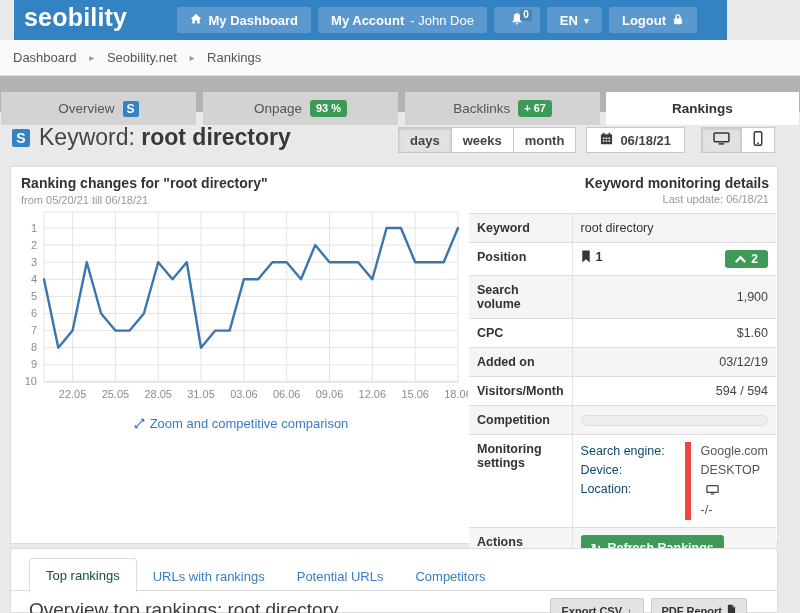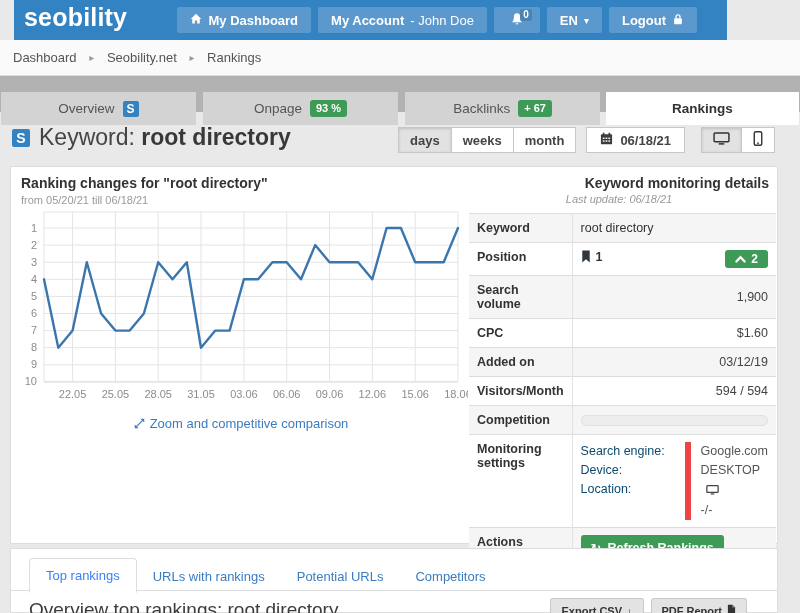--- a/index.html
+++ b/index.html
@@ -54,21 +54,21 @@
   .chart-title { position:absolute; left:10px; top:8px; font-size:14px; font-weight:bold; color:#333; }
   .chart-sub { position:absolute; left:10px; top:27px; font-size:11px; color:#999; }
   .chart-box { position:absolute; left:5px; top:42px; width:455px; height:200px; }
   .zoom-link { position:absolute; left:0; top:249px; width:460px; text-align:center; font-size:13px;
                color:var(--link,#3a7cc1); cursor:pointer; }
   .zoom-link svg { vertical-align:-1px; margin-right:5px; }
 
   
   .details { position:absolute; left:458px; top:8px; width:300px; }
   .details-heading { text-align:right; font-size:14px; font-weight:bold; color:#333; }
-  .details-update { text-align:center; font-size:11px; color:#999; margin-top:2px;font-style:italic; }
+  .details-update { text-align:right; font-size:11px; color:#999; margin-top:2px; }
   table.kv { width:100%; border-collapse:collapse; margin-top:8px; font-size:12.5px; color:#333;
              border-top:1px solid #ddd; border-bottom:1px solid #ddd; }
   table.kv tr { border-top:1px solid #ddd; }
   table.kv tr:first-child { border-top:none; }
   table.kv tr:nth-child(odd) { background:#f5f5f5; }
   td.k { width:92px; font-weight:bold; padding:7px 8px; vertical-align:top; border-right:1px solid #e2e2e2; }
   td.v { padding:7px 8px; }
   td.v.num { text-align:right; color:#444; }
   .pos-badge { float:right; background:var(--green,#3d9b57); color:#fff; font-weight:bold; font-size:12px;
                border-radius:3px; padding:2px 10px; display:inline-flex; align-items:center; gap:5px; cursor:pointer; }
@@ -85,21 +85,21 @@
   .act-delete { background:var(--red,#c9302c); }
   .act-row2 { margin-top:6px; display:flex; gap:7px; }
   .x-glyph { font-size:14px; font-weight:bold; line-height:10px; }
   .refresh-glyph { font-size:13px; line-height:11px; }
 
   
   .bottom-panel { position:absolute; left:10px; top:548px; width:768px; height:65px; background:#fff; border:1px solid #ddd; }
   .btabs { position:absolute; left:18px; top:9px; display:flex; align-items:flex-end; }
   .btab-line { position:absolute; left:0; right:0; top:41px; border-top:1px solid #ddd; }
   .btab { font-size:13px; padding:9px 16px; color:var(--link,#3a7cc1); cursor:pointer; position:relative; z-index:2; }
-  .btab.active { background:#fff; color:#3b82f6; border:1px solid #ddd; border-bottom:1px solid #fff; border-radius:4px 4px 0 0; }
+  .btab.active { background:#fff; color:#14532d; border:1px solid #ddd; border-bottom:1px solid #fff; border-radius:4px 4px 0 0; }
   .bottom-heading { position:absolute; left:18px; top:50px; font-size:19px; color:#3c3c3c; }
   .export-group { position:absolute; right:53px; top:598px; display:flex; gap:7px; }
   .export-btn { background:#e3e3e3; border:1px solid #c9c9c9; border-bottom:none; border-radius:3px 3px 0 0;
                 font-size:11px; font-weight:bold; color:#333; padding:5px 10px; display:flex; align-items:center; gap:5px; cursor:pointer; }
 </style>
 </head>
 <body>
 
 <div class="screen">
 

